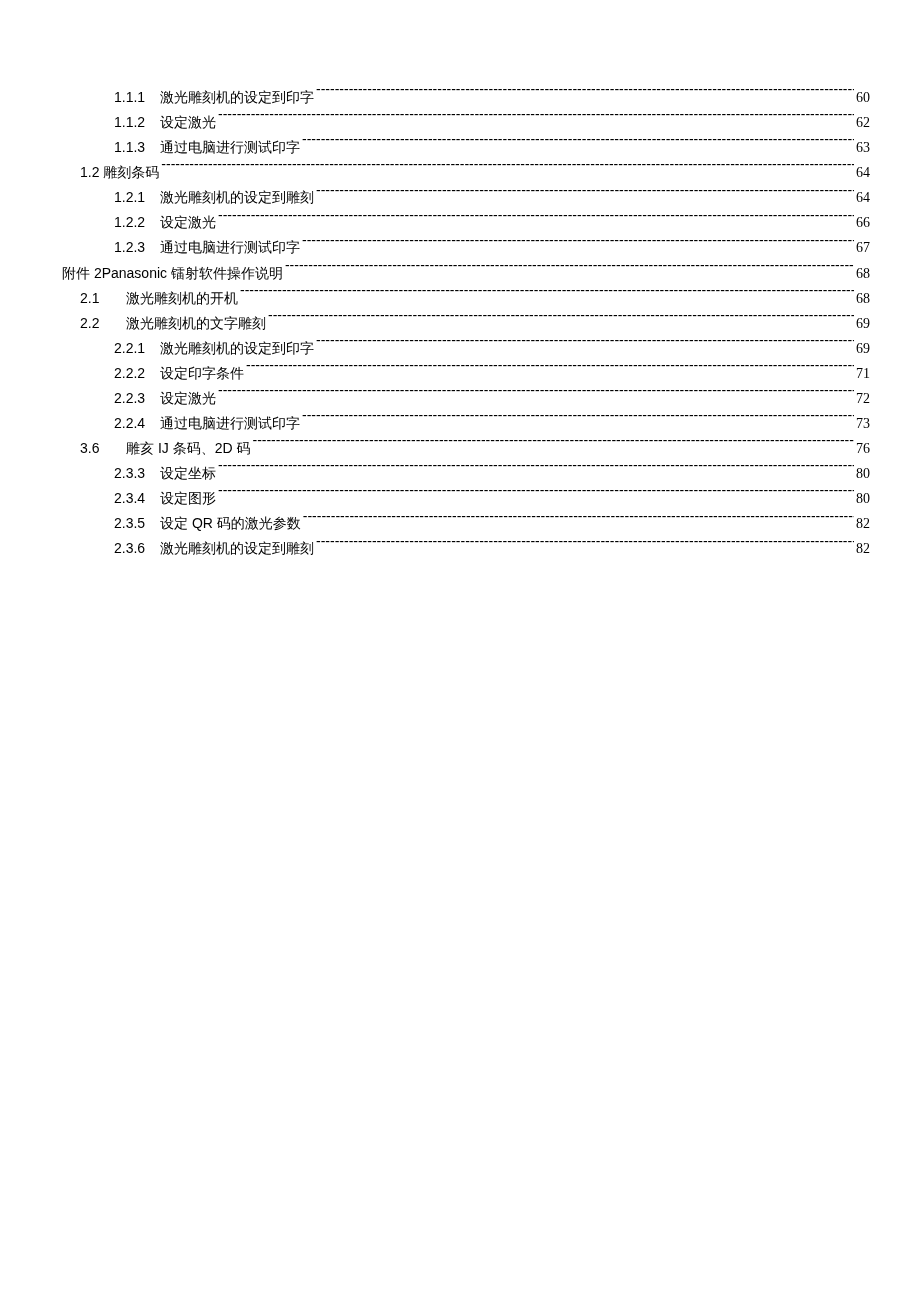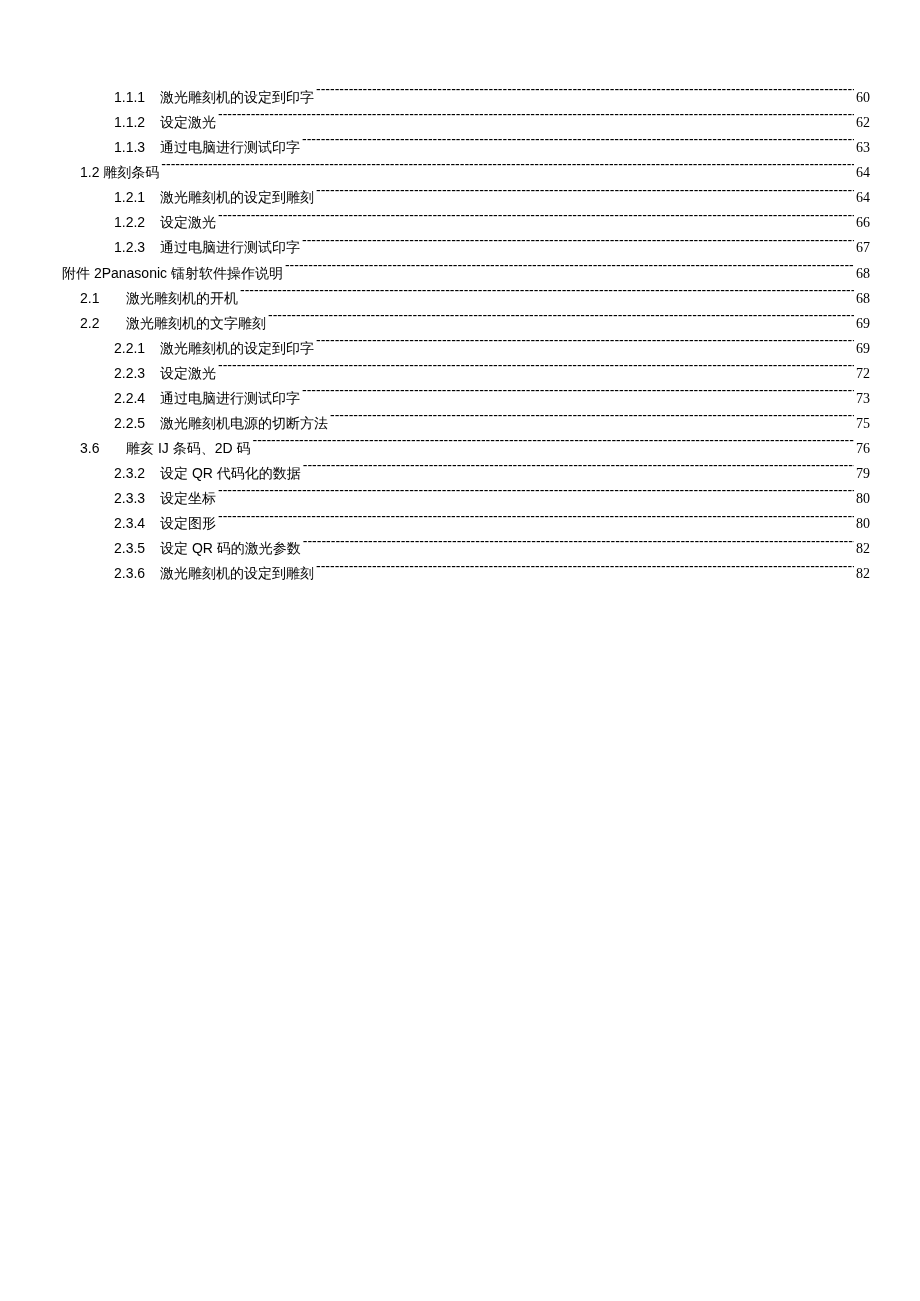--- a/index.html
+++ b/index.html
@@ -119,48 +119,42 @@
       <span class="leader"></span>
       <span class="toc-page">69</span>
     </div>
     <div class="toc-line lvl-2">
       <span class="toc-num">2.2.1</span>
       <span class="toc-label">激光雕刻机的设定到印字</span>
       <span class="leader"></span>
       <span class="toc-page">69</span>
     </div>
     <div class="toc-line lvl-2">
+      <span class="toc-num">2.2.2</span>
+      <span class="toc-label">设定印字条件</span>
+      <span class="leader"></span>
+      <span class="toc-page">71</span>
+    </div>
+    <div class="toc-line lvl-2">
       <span class="toc-num">2.2.3</span>
       <span class="toc-label">设定激光</span>
       <span class="leader"></span>
       <span class="toc-page">72</span>
     </div>
     <div class="toc-line lvl-2">
       <span class="toc-num">2.2.4</span>
       <span class="toc-label">通过电脑进行测试印字</span>
       <span class="leader"></span>
       <span class="toc-page">73</span>
     </div>
-    <div class="toc-line lvl-2">
-      <span class="toc-num">2.2.5</span>
-      <span class="toc-label">激光雕刻机电源的切断方法</span>
-      <span class="leader"></span>
-      <span class="toc-page">75</span>
-    </div>
     <div class="toc-line lvl-1">
       <span class="toc-num">3.6</span>
       <span class="toc-label">雕亥 IJ 条码、2D 码</span>
       <span class="leader"></span>
       <span class="toc-page">76</span>
-    </div>
-    <div class="toc-line lvl-2">
-      <span class="toc-num">2.3.2</span>
-      <span class="toc-label">设定 QR 代码化的数据</span>
-      <span class="leader"></span>
-      <span class="toc-page">79</span>
     </div>
     <div class="toc-line lvl-2">
       <span class="toc-num">2.3.3</span>
       <span class="toc-label">设定坐标</span>
       <span class="leader"></span>
       <span class="toc-page">80</span>
     </div>
     <div class="toc-line lvl-2">
       <span class="toc-num">2.3.4</span>
       <span class="toc-label">设定图形</span>

